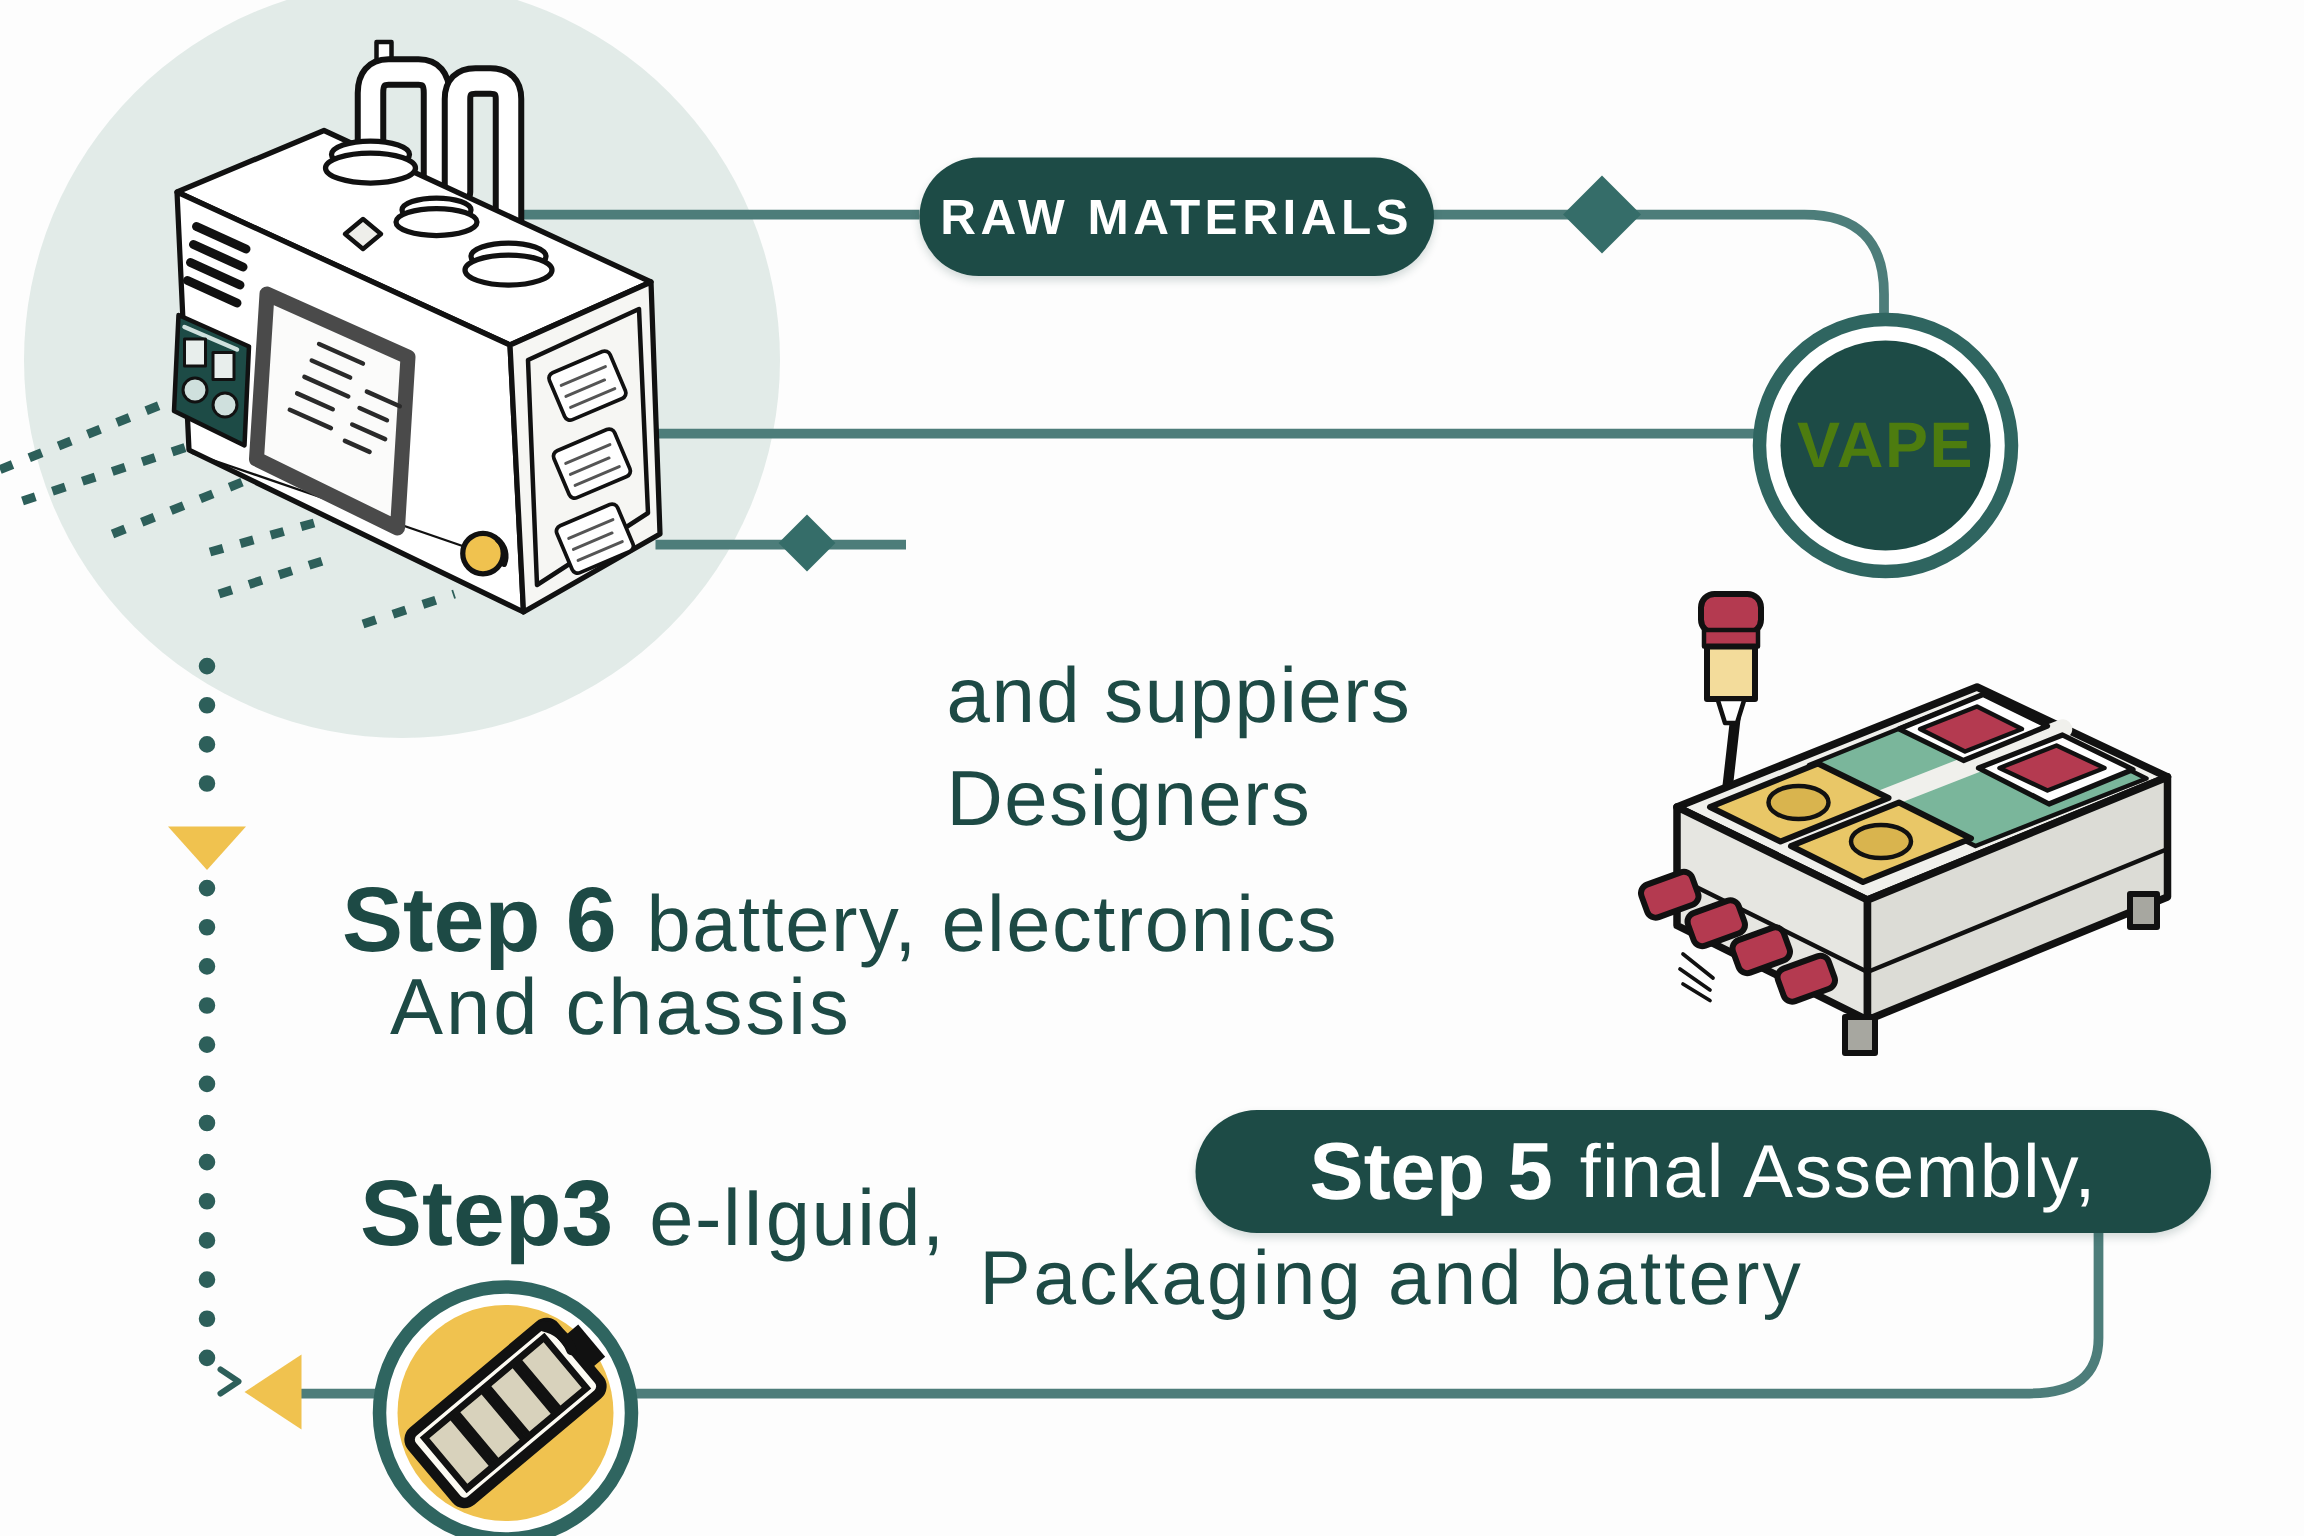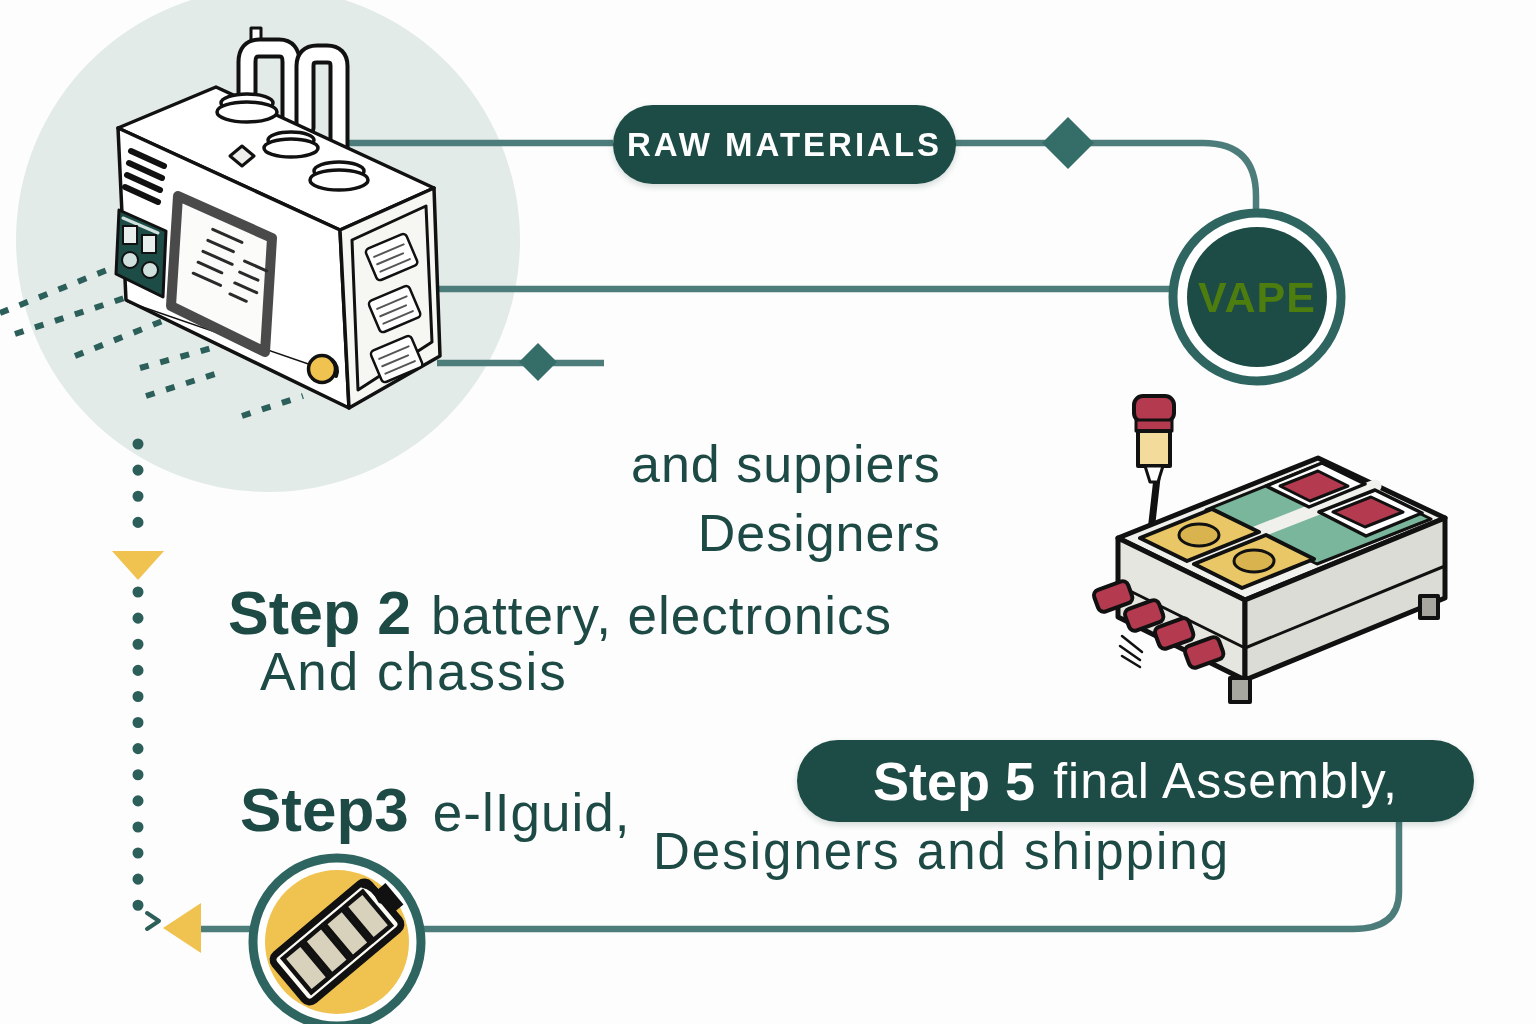--- a/index.html
+++ b/index.html
@@ -1,20 +1,19 @@
 <!DOCTYPE html>
 <html><head>
 <meta charset="utf-8">
 <style>
   html,body{margin:0;padding:0;background:#ffffff;}
   .canvas{
     position:relative;width:1536px;height:1024px;overflow:hidden;
     background:#fdfdfd;
     font-family:"Liberation Sans","DejaVu Sans",sans-serif;
-    text-align:right;
   }
   .canvas svg{position:absolute;left:0;top:0;}
   .pill{
     position:absolute;display:flex;align-items:center;justify-content:center;
     background:#1d4b46;color:#ffffff;
     box-shadow:0 3px 6px rgba(20,60,55,.18);
   }
   .raw-pill{left:613px;top:105px;width:343px;height:79px;border-radius:42px;
     font-size:33px;font-weight:bold;letter-spacing:3px;}
   .step1-pill{left:602px;top:328px;width:296px;height:88px;border-radius:46px;
@@ -239,30 +238,30 @@
 
   <div class="vape-label">VAPE</div>
 
 
   <div class="desc step1-desc teal-text">
     <div>and suppiers</div>
     <div>Designers</div>
   </div>
 
   <div class="inline-row step2-row teal-text">
-    <span class="h-bold">Step 2</span>
+    <span class="h-bold">Step 6</span>
     <span class="h-plain">battery, electronics</span>
   </div>
   <div class="step2-line2 teal-text">And chassis</div>
 
   <div class="inline-row step3-row teal-text">
     <span class="h-bold">Step3</span>
     <span class="h-plain">e-lIguid,</span>
   </div>
 
   <div class="pill step5-pill">
     <span class="p-bold">Step 5</span>
     <span class="p-plain">final Assembly,</span>
   </div>
 
-  <div class="packaging teal-text">Designers and shipping</div>
+  <div class="packaging teal-text">Packaging and battery</div>
 
 </div>
 
 </body></html>

